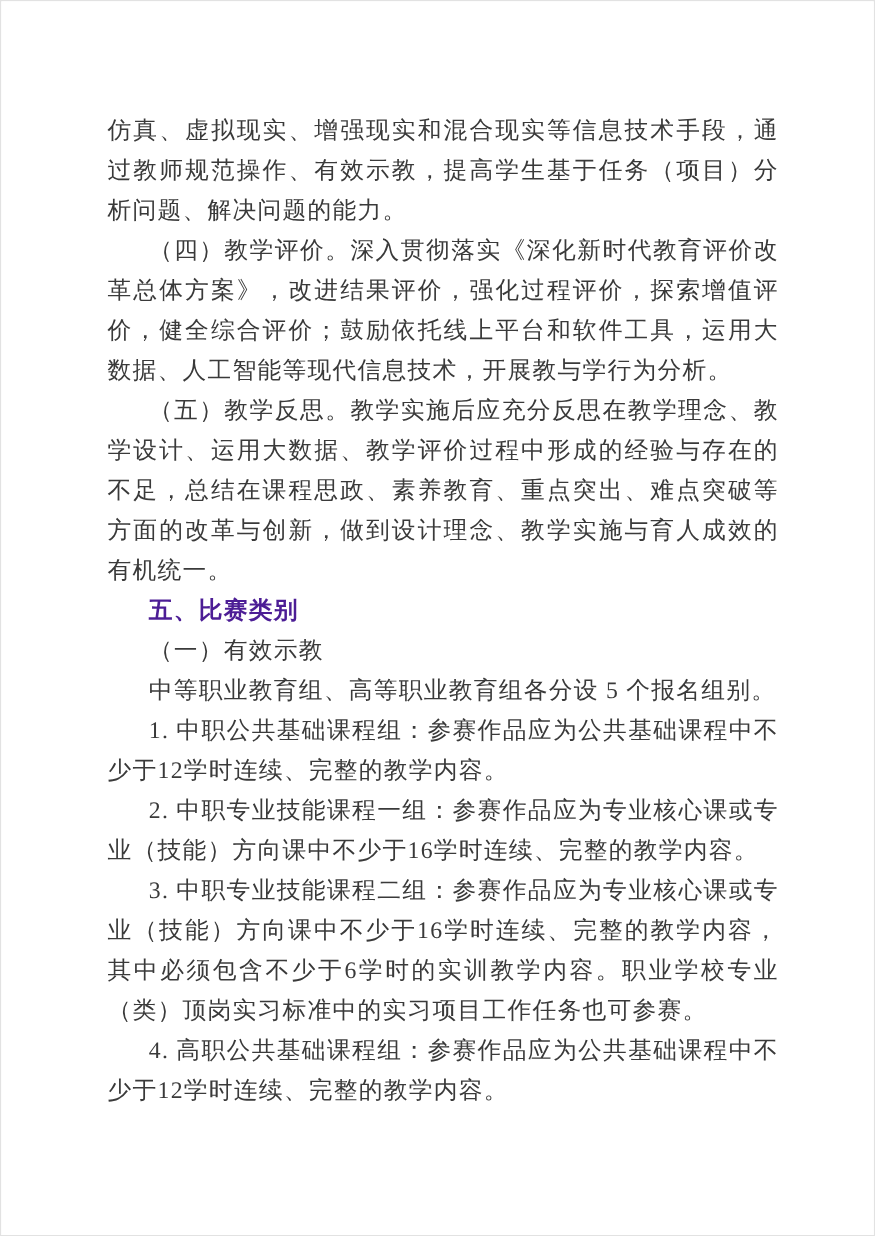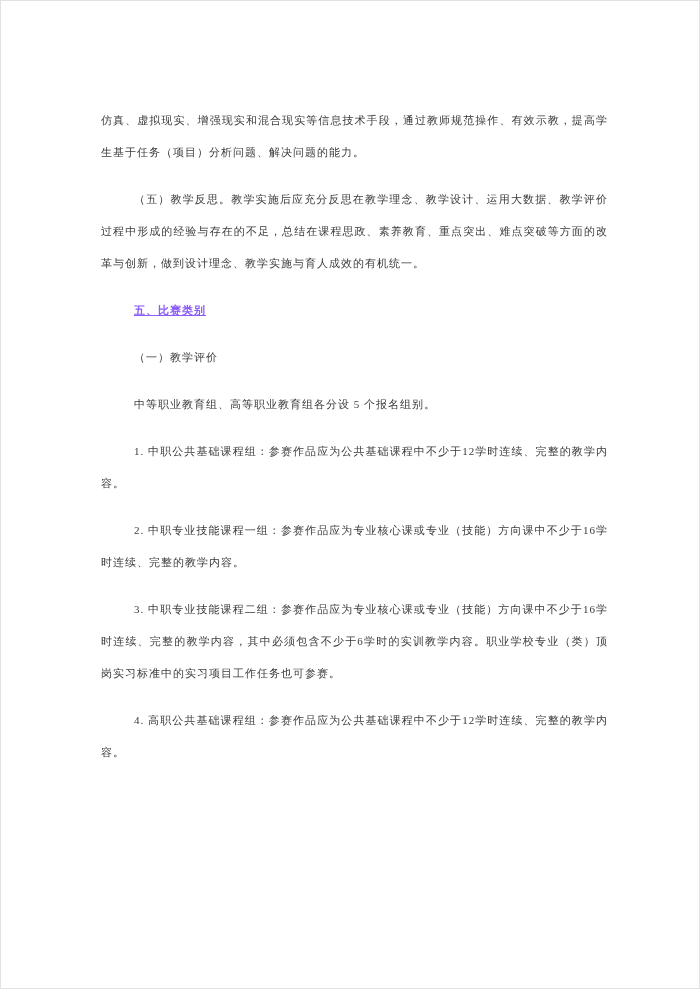--- a/index.html
+++ b/index.html
@@ -16,45 +16,45 @@
     font-family: "Liberation Serif", "DejaVu Serif", serif;
   }
   .page {
     box-sizing: border-box;
     width: 700px;
     height: 989px;
     padding: 88px 78px 0 85px;
     background: #ffffff;
   }
   .para {
-    margin: 15px;
+    margin: 0;
     padding: 0;
-    font-size: 11px;
+    font-size: 19px;
     line-height: 32px;
     letter-spacing: 1px;
     color: #3a3a3a;
     text-align: justify;
     text-align-last: left;
     word-break: break-all;
   }
   .indent {
     text-indent: 33px;
   }
   .heading {
     font-weight: bold;
-    color: #8b5cf6;
-    text-decoration: underline;
+    color: #4c1d95;
   }
 </style>
 </head>
 <body>
 
 <div class="page">
   <p class="para">仿真、虚拟现实、增强现实和混合现实等信息技术手段，通过教师规范操作、有效示教，提高学生基于任务（项目）分析问题、解决问题的能力。</p>
+  <p class="para indent">（四）教学评价。深入贯彻落实《深化新时代教育评价改革总体方案》，改进结果评价，强化过程评价，探索增值评价，健全综合评价；鼓励依托线上平台和软件工具，运用大数据、人工智能等现代信息技术，开展教与学行为分析。</p>
   <p class="para indent">（五）教学反思。教学实施后应充分反思在教学理念、教学设计、运用大数据、教学评价过程中形成的经验与存在的不足，总结在课程思政、素养教育、重点突出、难点突破等方面的改革与创新，做到设计理念、教学实施与育人成效的有机统一。</p>
   <p class="para indent heading">五、比赛类别</p>
-  <p class="para indent">（一）教学评价</p>
+  <p class="para indent">（一）有效示教</p>
   <p class="para indent">中等职业教育组、高等职业教育组各分设 5 个报名组别。</p>
   <p class="para indent">1. 中职公共基础课程组：参赛作品应为公共基础课程中不少于12学时连续、完整的教学内容。</p>
   <p class="para indent">2. 中职专业技能课程一组：参赛作品应为专业核心课或专业（技能）方向课中不少于16学时连续、完整的教学内容。</p>
   <p class="para indent">3. 中职专业技能课程二组：参赛作品应为专业核心课或专业（技能）方向课中不少于16学时连续、完整的教学内容，其中必须包含不少于6学时的实训教学内容。职业学校专业（类）顶岗实习标准中的实习项目工作任务也可参赛。</p>
   <p class="para indent">4. 高职公共基础课程组：参赛作品应为公共基础课程中不少于12学时连续、完整的教学内容。</p>
 </div>
 
 </body></html>

